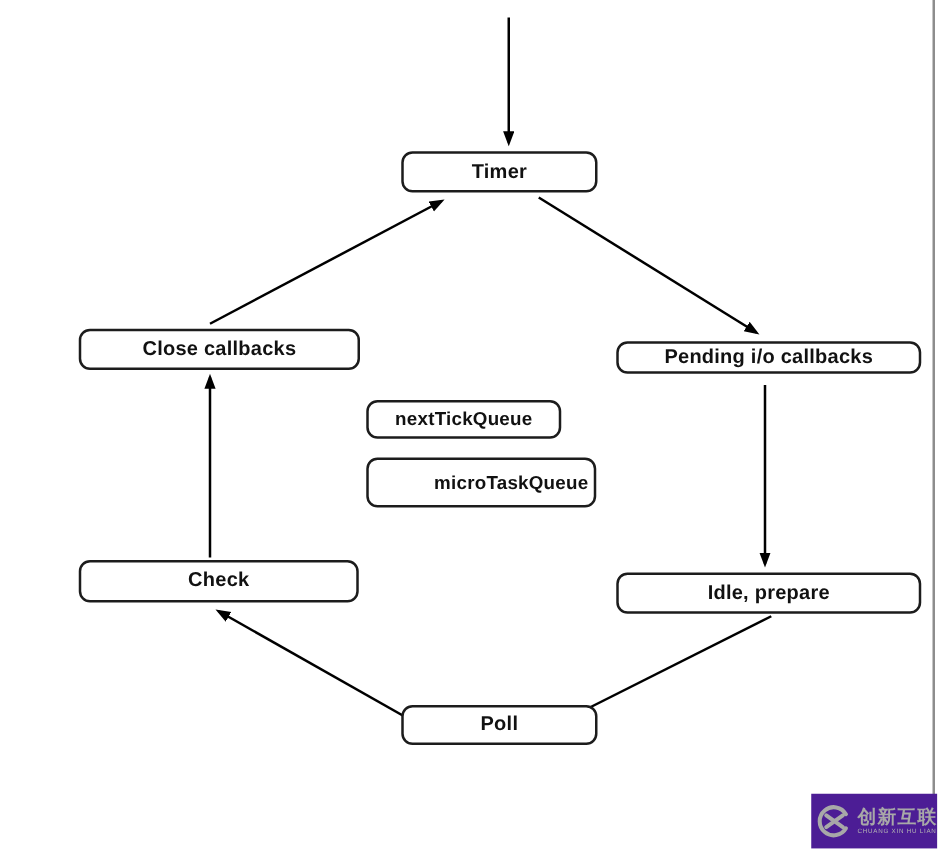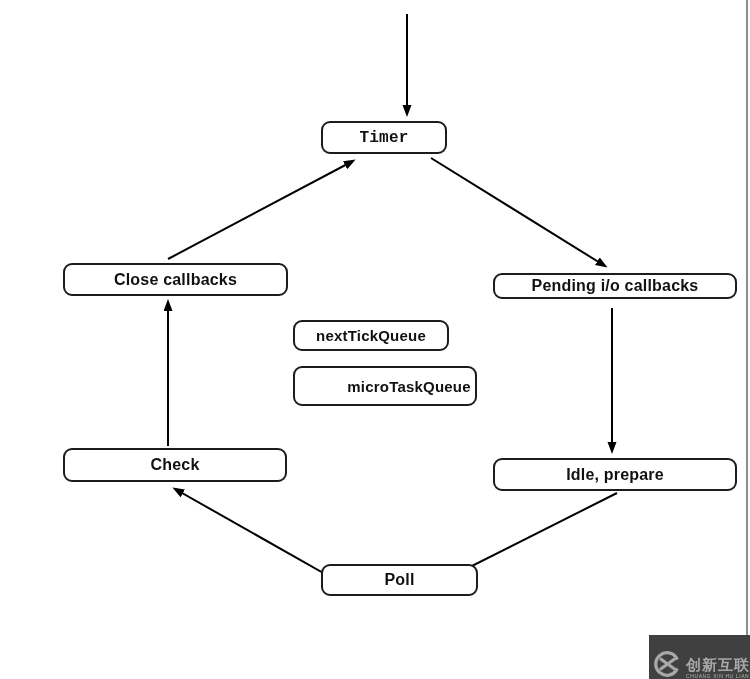--- a/index.html
+++ b/index.html
@@ -25,42 +25,42 @@
     justify-content: center;
     background: #ffffff;
     border: 2px solid #1c1c1c;
     border-radius: 9px;
     font-weight: bold;
     font-size: 16px;
     color: #111111;
     letter-spacing: 0.2px;
     white-space: nowrap;
   }
-  .node-timer            { left: 321px; top: 121px; width: 126px; height: 33px; font-family: Liberation Mono, monospace; }
+  .node-timer            { left: 321px; top: 121px; width: 157px; height: 33px; }
   .node-close-callbacks  { left:  63px; top: 263px; width: 225px; height: 33px; }
   .node-pending          { left: 493px; top: 273px; width: 244px; height: 26px; }
   .node-next-tick        { left: 293px; top: 320px; width: 156px; height: 31px; font-size: 15px; }
   .node-micro-task       { left: 293px; top: 366px; width: 184px; height: 40px; font-size: 15px; padding-left: 48px; }
   .node-check            { left:  63px; top: 448px; width: 224px; height: 34px; }
   .node-idle-prepare     { left: 493px; top: 458px; width: 244px; height: 33px; }
   .node-poll             { left: 321px; top: 564px; width: 157px; height: 32px; }
 
   .right-edge-line {
     position: absolute;
     left: 746px; top: 0;
     width: 2px; height: 636px;
     background: #8d8d8d;
   }
   .watermark {
     position: absolute;
     left: 649px; top: 635px;
     width: 101px; height: 44px;
-    background: #404040;
+    background: #4c1d95;
     display: flex;
-    align-items: flex-end;
+    align-items: center;
     gap: 4px;
     padding-left: 3px;
     box-sizing: border-box;
   }
   .wm-logo { width: 30px; height: 30px; flex: 0 0 auto; }
   .wm-text { display: flex; flex-direction: column; line-height: 1; }
   .wm-brand {
     font-size: 15px;
     font-weight: bold;
     color: #a8a8a8;

